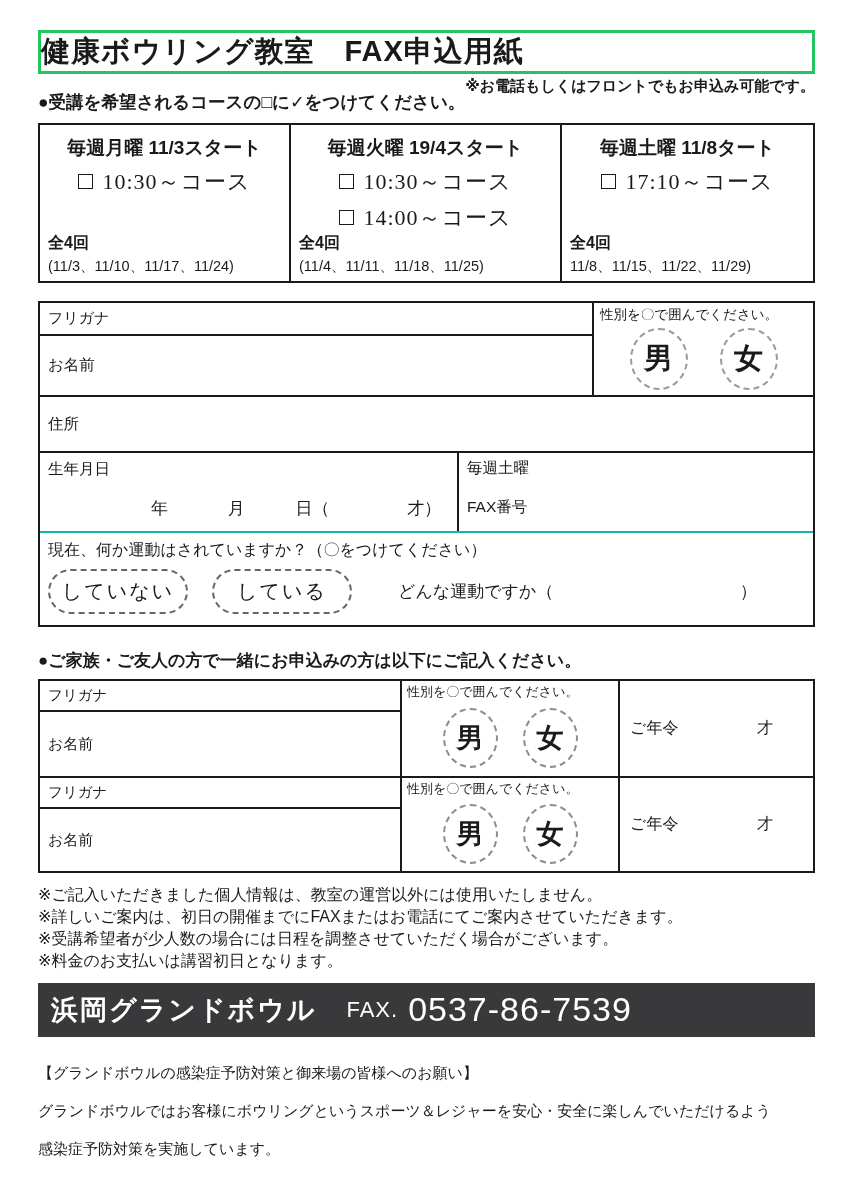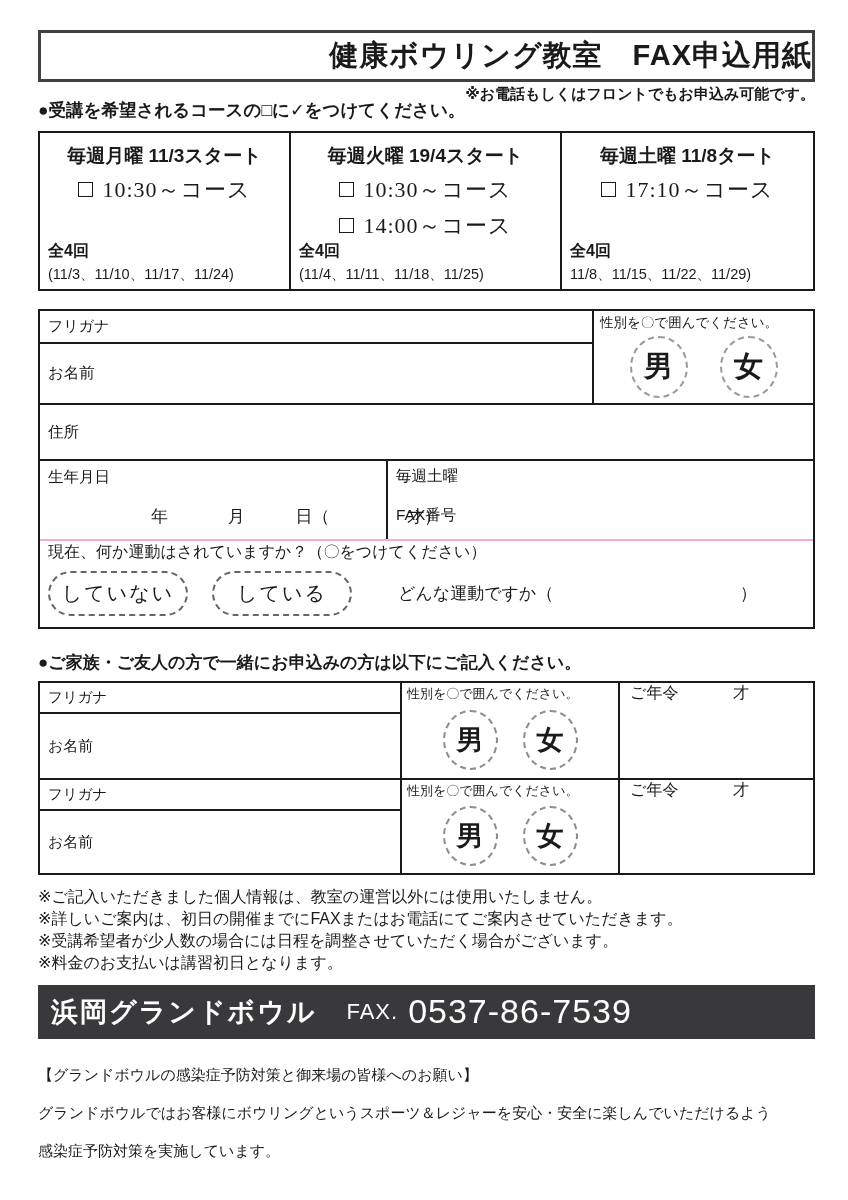--- a/index.html
+++ b/index.html
@@ -6,22 +6,22 @@
   html,body { margin:0; padding:0; }
   body {
     width:848px; height:1200px; overflow:hidden;
     background:#ffffff; color:#1a1a1a;
     font-family:"Liberation Sans","DejaVu Sans",sans-serif;
   }
   .content { position:relative; margin-left:38px; width:777px; }
 
   
   .title-box {
-    margin-top:30px; height:52px; border:3px solid #404040;
-    display:flex; align-items:center; justify-content:flex-end;
+    margin-top:30px; height:44px; border:3px solid #22c55e;
+    display:flex; align-items:center; justify-content:flex-start;
     font-size:29px; font-weight:700; letter-spacing:1px;
   }
   .sub-row { position:relative; height:41px; }
   .phone-note { position:absolute; top:3px; right:0; font-size:15px; font-weight:600; }
   .instruction { position:absolute; bottom:1px; left:0; font-size:17.5px; font-weight:700; }
 
   
   .course-table { margin-top:8px; border:2.5px solid #1a1a1a; display:grid; grid-template-columns:249px 271px 1fr; }
   .course-cell { padding:10px 8px 5px; display:flex; flex-direction:column; min-height:148px; }
   .course-cell + .course-cell { border-left:2px solid #1a1a1a; }
@@ -37,46 +37,46 @@
   .row-a { display:flex; height:92px; }
   .col-left { width:552px; display:flex; flex-direction:column; }
   .cell-furigana { height:33px; border-bottom:2px solid #1a1a1a; padding:6px 8px 0; font-size:15px; }
   .cell-name { flex:1; display:flex; align-items:center; padding:0 8px; font-size:15.5px; }
   .col-gender { flex:1; border-left:2px solid #1a1a1a; padding:3px 6px 2px; display:flex; flex-direction:column; }
   .gender-note { font-size:13.5px; }
   .gender-circles { flex:1; display:flex; align-items:center; justify-content:center; gap:32px; }
   .gender-circle { width:58px; height:62px; border:2px dashed #9a9a9a; border-radius:50%; display:flex; align-items:center; justify-content:center; font-size:29px; font-weight:700; }
   .row-address { border-top:2px solid #1a1a1a; height:56px; display:flex; align-items:center; padding:0 8px; font-size:15.5px; }
   .row-c { border-top:2px solid #1a1a1a; height:80px; display:flex; }
-  .cell-birth { width:346px; position:relative; padding:6px 8px; font-size:15.5px; }
+  .cell-birth { width:417px; position:relative; padding:6px 8px; font-size:15.5px; }
   .birth-line { position:absolute; bottom:11px; left:16px; font-size:17px; white-space:nowrap; }
   .b-year { margin-left:95px; } .b-month { margin-left:55px; } .b-day { margin-left:46px; } .b-age { margin-left:73px; }
   .cell-phone { flex:1; border-left:2px solid #1a1a1a; padding:5px 8px; font-size:15.5px; }
   .fax-label { margin-top:18px; }
-  .row-d { border-top:2px solid #f9a8d4; padding:1px 8px 11px; }
+  .row-d { border-top:2px solid #14b8a6; padding:7px 8px 11px; }
   .exercise-q { font-size:16px; }
   .exercise-row { display:flex; align-items:center; margin-top:8px; }
   .pill { border:2px dashed #666; border-radius:25px; width:140px; padding:7px 0; text-align:center; font-size:20px; letter-spacing:2px; }
   .pill + .pill { margin-left:24px; }
   .what-exercise { margin-left:46px; font-size:17px; }
   .close-paren { margin-left:auto; margin-right:48px; font-size:17px; }
 
   
   .family-instruction { margin-top:22px; font-size:17px; font-weight:700; }
   .family-table { margin-top:7px; border:2.5px solid #1a1a1a; }
   .member-row { display:flex; height:95px; }
   .member-row + .member-row { border-top:2.5px solid #1a1a1a; }
   .m-left { width:360px; display:flex; flex-direction:column; }
   .m-furigana { height:31px; border-bottom:2px solid #1a1a1a; padding:5px 8px 0; font-size:14.5px; }
   .m-name { flex:1; display:flex; align-items:center; padding:0 8px; font-size:15px; }
   .m-gender { width:220px; border-left:2px solid #1a1a1a; border-right:2px solid #1a1a1a; padding:2px 5px; display:flex; flex-direction:column; }
   .m-gender-note { font-size:13px; }
   .m-circles { flex:1; display:flex; align-items:center; justify-content:center; gap:25px; }
   .m-circle { width:55px; height:60px; border:2px dashed #8d8d8d; border-radius:50%; display:flex; align-items:center; justify-content:center; font-size:27px; font-weight:700; }
-  .m-age { flex:1; display:flex; align-items:flex-start; justify-content:space-between; padding:0 64px 0 10px; font-size:16px; }
+  .m-age { flex:1; display:flex; align-items:center; justify-content:space-between; padding:0 40px 0 10px; font-size:16px; }
 
   
   .notes { margin-top:11px; font-size:16px; line-height:1.37; font-weight:500; }
   .banner { margin-top:11px; height:54px; background:#39393b; color:#ffffff; display:flex; align-items:center; padding:0 13px; }
   .banner-name { font-size:27px; font-weight:600; letter-spacing:2px; white-space:nowrap; }
   .banner-fax-prefix { margin-left:30px; font-size:22px; letter-spacing:1px; }
   .banner-number { margin-left:10px; font-size:34px; letter-spacing:1px; }
   .footer { margin-top:7px; width:796px; font-size:15px; line-height:1.27; white-space:pre-line; }
 </style>
 </head>

